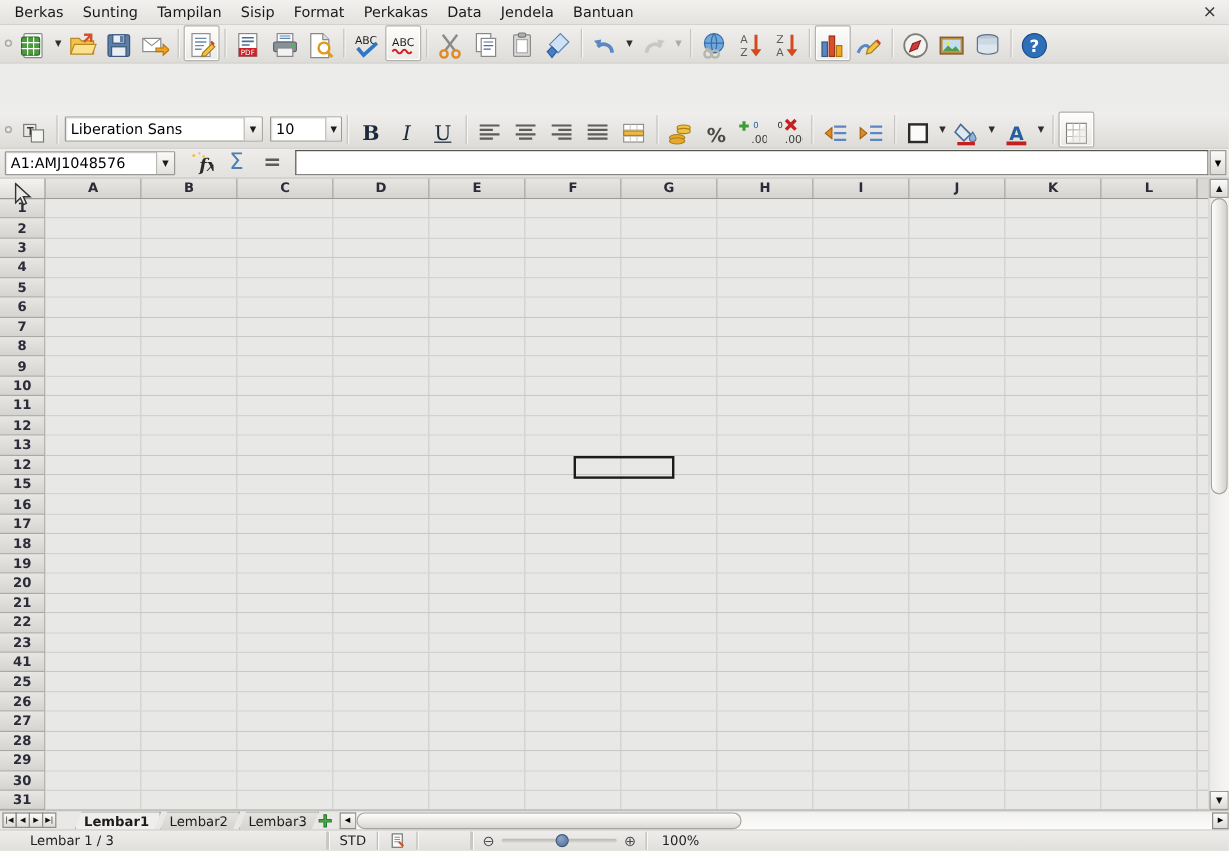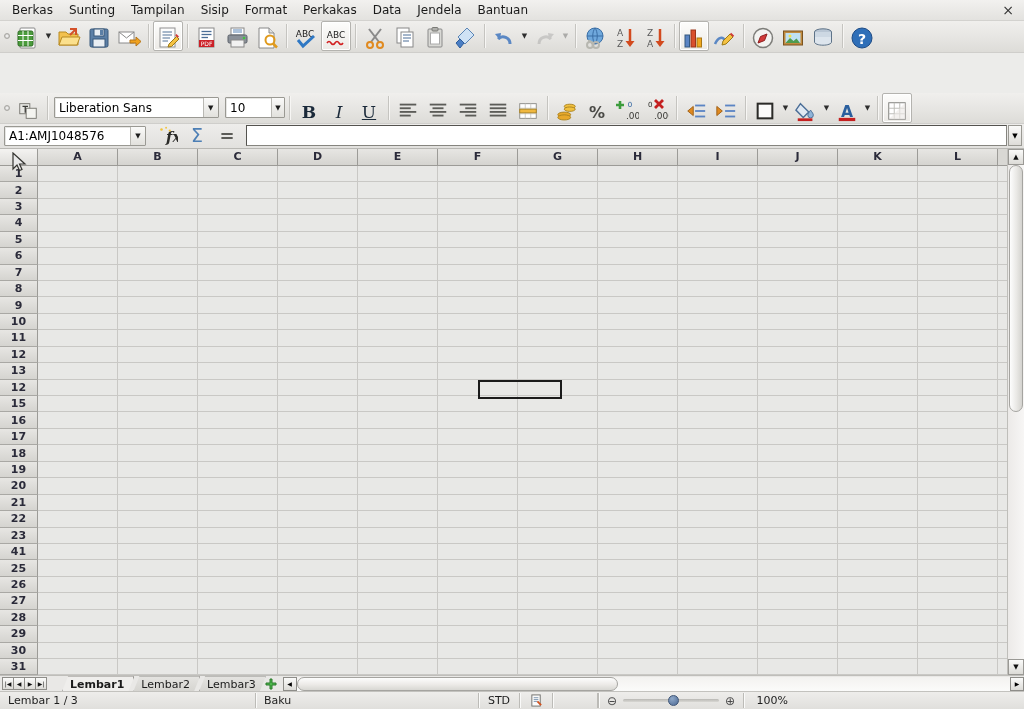--- a/index.html
+++ b/index.html
@@ -1214,23 +1214,22 @@
         <div class="hs-arrow">◀</div>
         <div class="hs-track">
           <div class="hs-thumb" style="width:45%;"></div>
         </div>
         <div class="hs-arrow">▶</div>
       </div>
     </div>
   </div>
 
   <div class="statusbar">
-    <div class="st-cell" style="width:255px;">Lembar 1 / 3</div>
+    <div class="st-cell" style="width:255px;margin-left:17px;">Lembar 1 / 3</div>
     <div class="st-sep"></div>
-    <div class="st-cell" style="width:222px;">Baku</div>
     <div class="st-sep"></div>
     <div class="st-cell" style="width:40px;justify-content:center;">STD</div>
     <div class="st-sep"></div>
     <div class="st-cell" style="width:32px;justify-content:center;">
       <svg width="13" height="13" viewBox="0 0 14 14">
         <rect x="2" y="1" width="9" height="12" fill="#fafafa" stroke="#6e6e6a"></rect>
         <g stroke="#7a93ad">
             <line x1="4" y1="4" x2="9" y2="4"></line>
             <line x1="4" y1="6" x2="9" y2="6"></line>
             <line x1="4" y1="8" x2="8" y2="8"></line>

